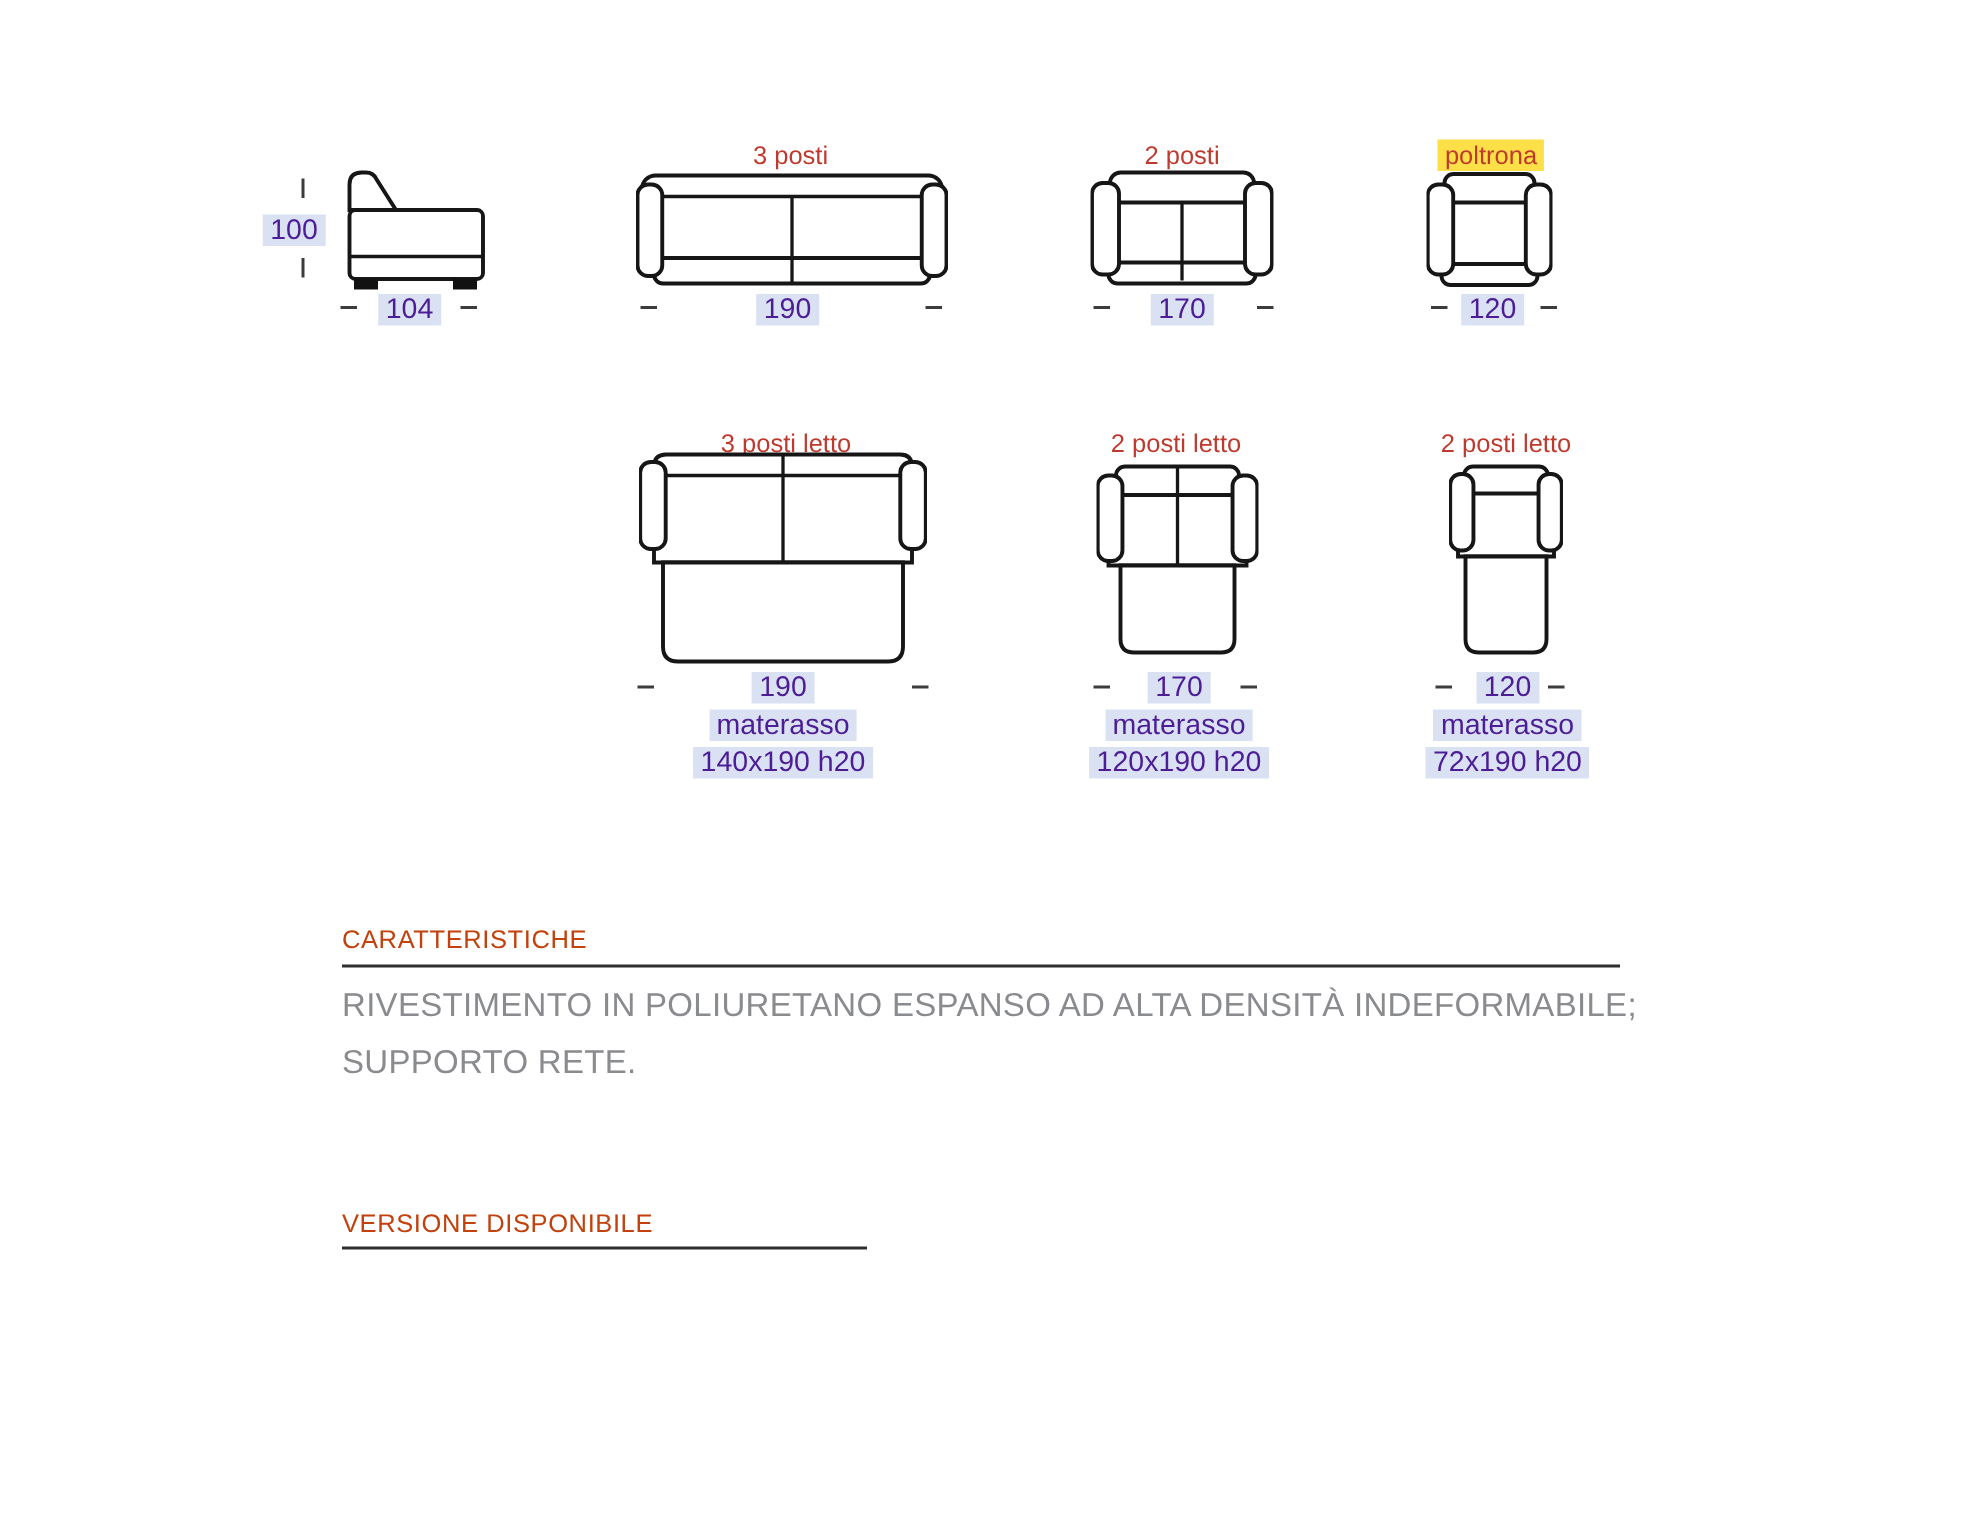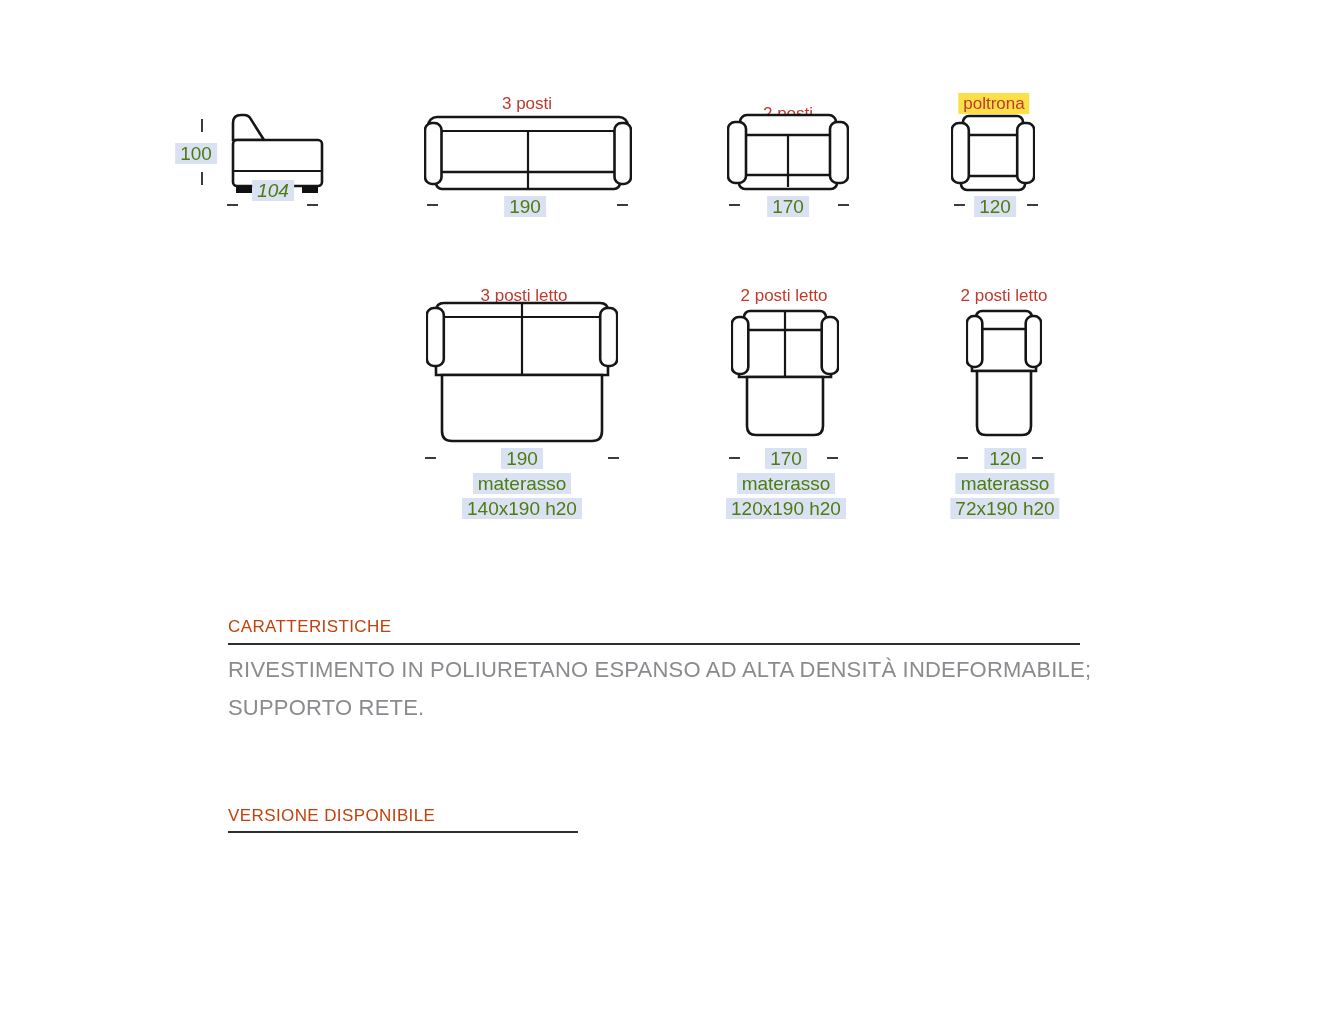--- a/index.html
+++ b/index.html
@@ -2,21 +2,21 @@
 <html><head>
 <meta charset="utf-8">
 <style>
   html,body{margin:0;padding:0;background:#ffffff;}
   #canvas{position:relative;width:1318px;height:1019px;background:#ffffff;overflow:hidden;
           font-family:"Liberation Sans", sans-serif;}
   .abs{position:absolute;}
   .ctr{transform:translateX(-50%);}
   .fig-title{font-size:17px;color:#bf3a2e;white-space:nowrap;line-height:17px;}
   .fig-title.hl{background:#fde047;padding:2px 5px;}
-  .dim{font-size:19px;color:#4d7c0f;background:#d9e1f3;padding:1px 5px;line-height:19px;white-space:nowrap;}
+  .dim{font-size:19px;color:#4c1d95;background:#d9e1f3;padding:1px 5px;line-height:19px;white-space:nowrap;}
   .dim-stack{display:flex;flex-direction:column;align-items:center;gap:4px;transform:translateX(-50%);}
   .tick-h{position:absolute;width:11px;height:2px;background:#3c3c3c;}
   .tick-v{position:absolute;width:2px;height:13px;background:#3c3c3c;}
   .sec-head{font-size:17px;color:#c2410c;letter-spacing:.4px;line-height:17px;white-space:nowrap;}
   .rule{position:absolute;height:2px;background:#2f2f2f;}
   .spec{font-size:22px;color:#8a8b8e;line-height:38.4px;letter-spacing:.2px;white-space:nowrap;}
   svg{display:block;}
   svg *{vector-effect:non-scaling-stroke;}
 </style>
 </head>
@@ -31,40 +31,40 @@
       <line x1="5" y1="58" x2="94" y2="58" stroke-width="2.2"></line>
       <rect x="8" y="73" width="16" height="7" fill="#111" stroke="none"></rect>
       <rect x="74" y="73" width="16" height="7" fill="#111" stroke="none"></rect>
     </svg>
   </div>
   <div class="tick-v" style="left:201px;top:119px;"></div>
   <div class="tick-v" style="left:201px;top:172px;"></div>
   <div class="abs ctr dim" style="left:196px;top:143px;">100</div>
   <div class="tick-h" style="left:227px;top:204px;"></div>
   <div class="tick-h" style="left:307px;top:204px;"></div>
-  <div class="abs ctr dim" style="left:273px;top:180px;font-style:italic;">104</div>
+  <div class="abs ctr dim" style="left:273px;top:196px;">104</div>
 
   <div class="abs ctr fig-title" style="left:527px;top:95px;text-align:right;">3 posti</div>
   <div class="abs" style="left:424px;top:114px;">
     <svg width="208" height="78" viewBox="0 0 208 78" fill="none" stroke="#161616">
       <rect x="4" y="3" width="200" height="63" rx="9" fill="#fff" stroke-width="2.6"></rect>
       <rect x="12" y="58" width="184" height="17" rx="6" fill="#fff" stroke-width="2.6"></rect>
       <line x1="18" y1="17" x2="190" y2="17" stroke-width="2.2"></line>
       <line x1="18" y1="17" x2="13" y2="26" stroke-width="2.2"></line>
       <line x1="190" y1="17" x2="195" y2="26" stroke-width="2.2"></line>
       <line x1="104" y1="17" x2="104" y2="74" stroke-width="2.2"></line>
       <rect x="1" y="9" width="16.5" height="61" rx="7" fill="#fff" stroke-width="2.6"></rect>
       <rect x="190.5" y="9" width="16.5" height="61" rx="7" fill="#fff" stroke-width="2.6"></rect>
     </svg>
   </div>
   <div class="tick-h" style="left:427px;top:204px;"></div>
   <div class="tick-h" style="left:617px;top:204px;"></div>
   <div class="abs ctr dim" style="left:525px;top:196px;">190</div>
 
-  <div class="abs ctr fig-title" style="left:788px;top:95px;margin-top:10px;">2 posti</div>
+  <div class="abs ctr fig-title" style="left:788px;top:95px;">2 posti</div>
   <div class="abs" style="left:727px;top:113px;">
     <svg width="122" height="78" viewBox="0 0 122 78" fill="none" stroke="#161616">
       <rect x="8" y="20" width="106" height="46" fill="#fff" stroke-width="2.6"></rect>
       <rect x="13" y="2" width="96" height="20" rx="7" fill="#fff" stroke-width="2.6"></rect>
       <rect x="12" y="62" width="98" height="14" rx="6" fill="#fff" stroke-width="2.6"></rect>
       <line x1="15" y1="22" x2="10" y2="30" stroke-width="2.2"></line>
       <line x1="107" y1="22" x2="112" y2="30" stroke-width="2.2"></line>
       <line x1="61" y1="21" x2="61" y2="74" stroke-width="2.2"></line>
       <rect x="1" y="9" width="18" height="61" rx="7" fill="#fff" stroke-width="2.6"></rect>
       <rect x="103" y="9" width="18" height="61" rx="7" fill="#fff" stroke-width="2.6"></rect>

